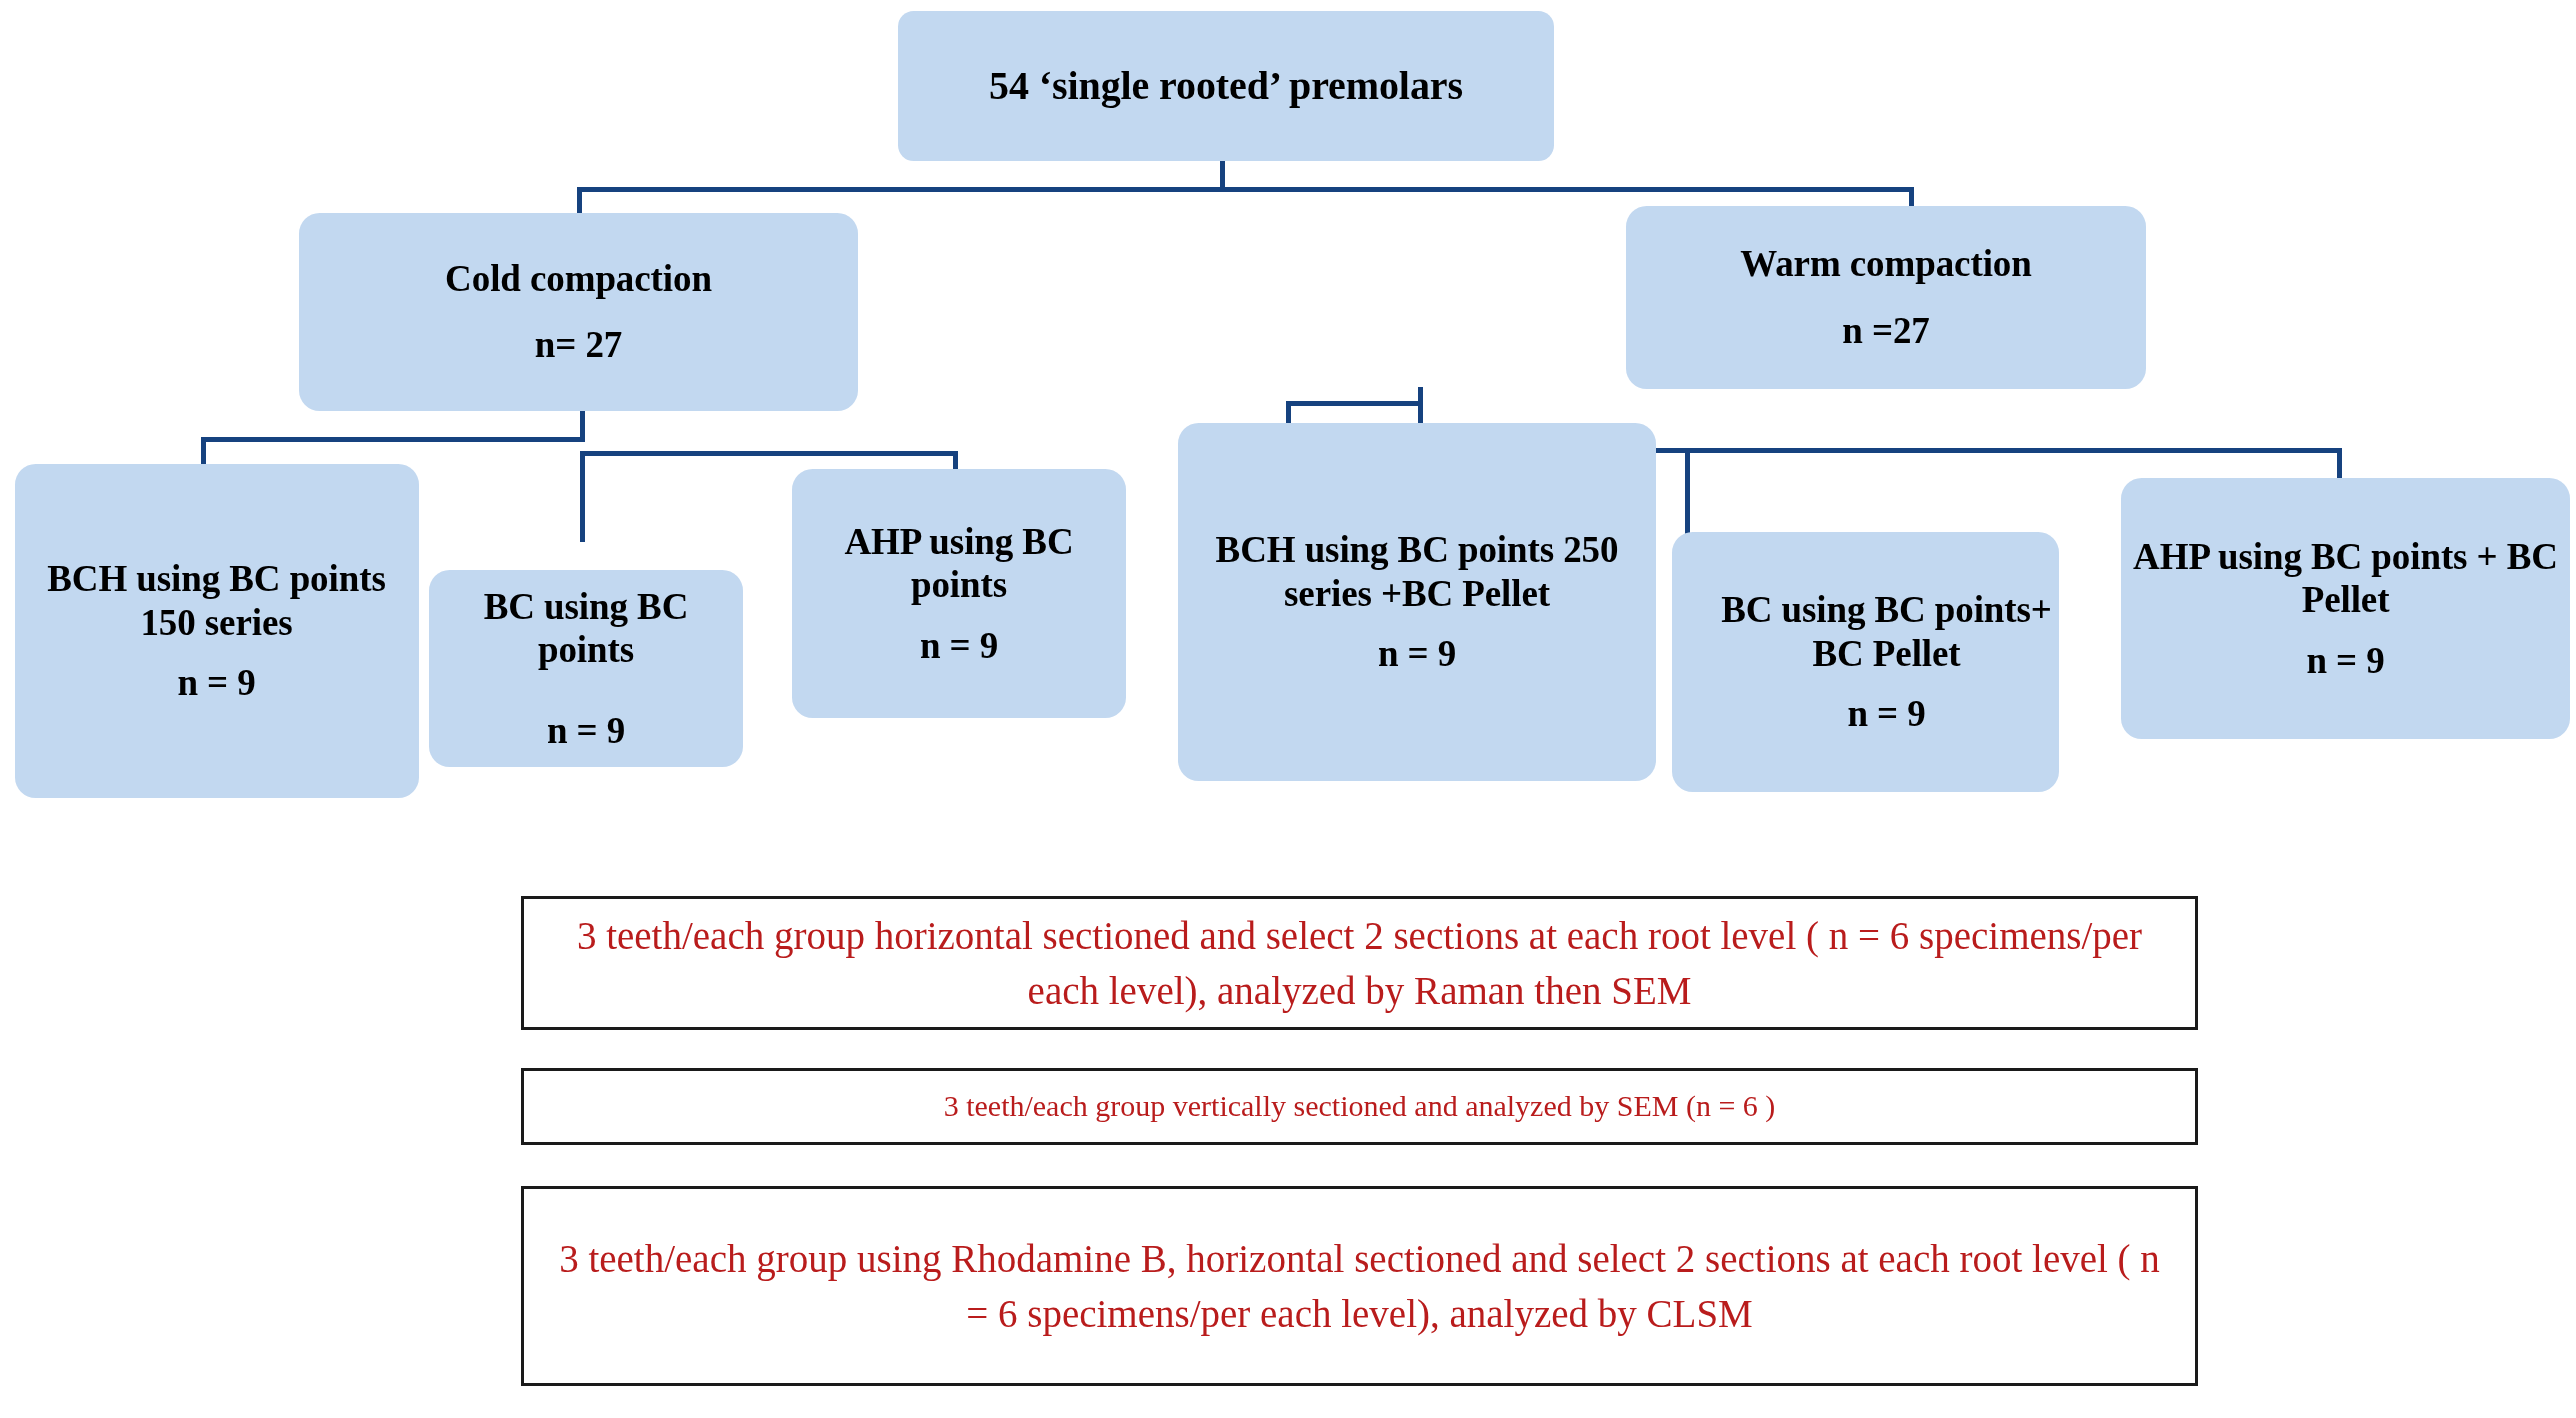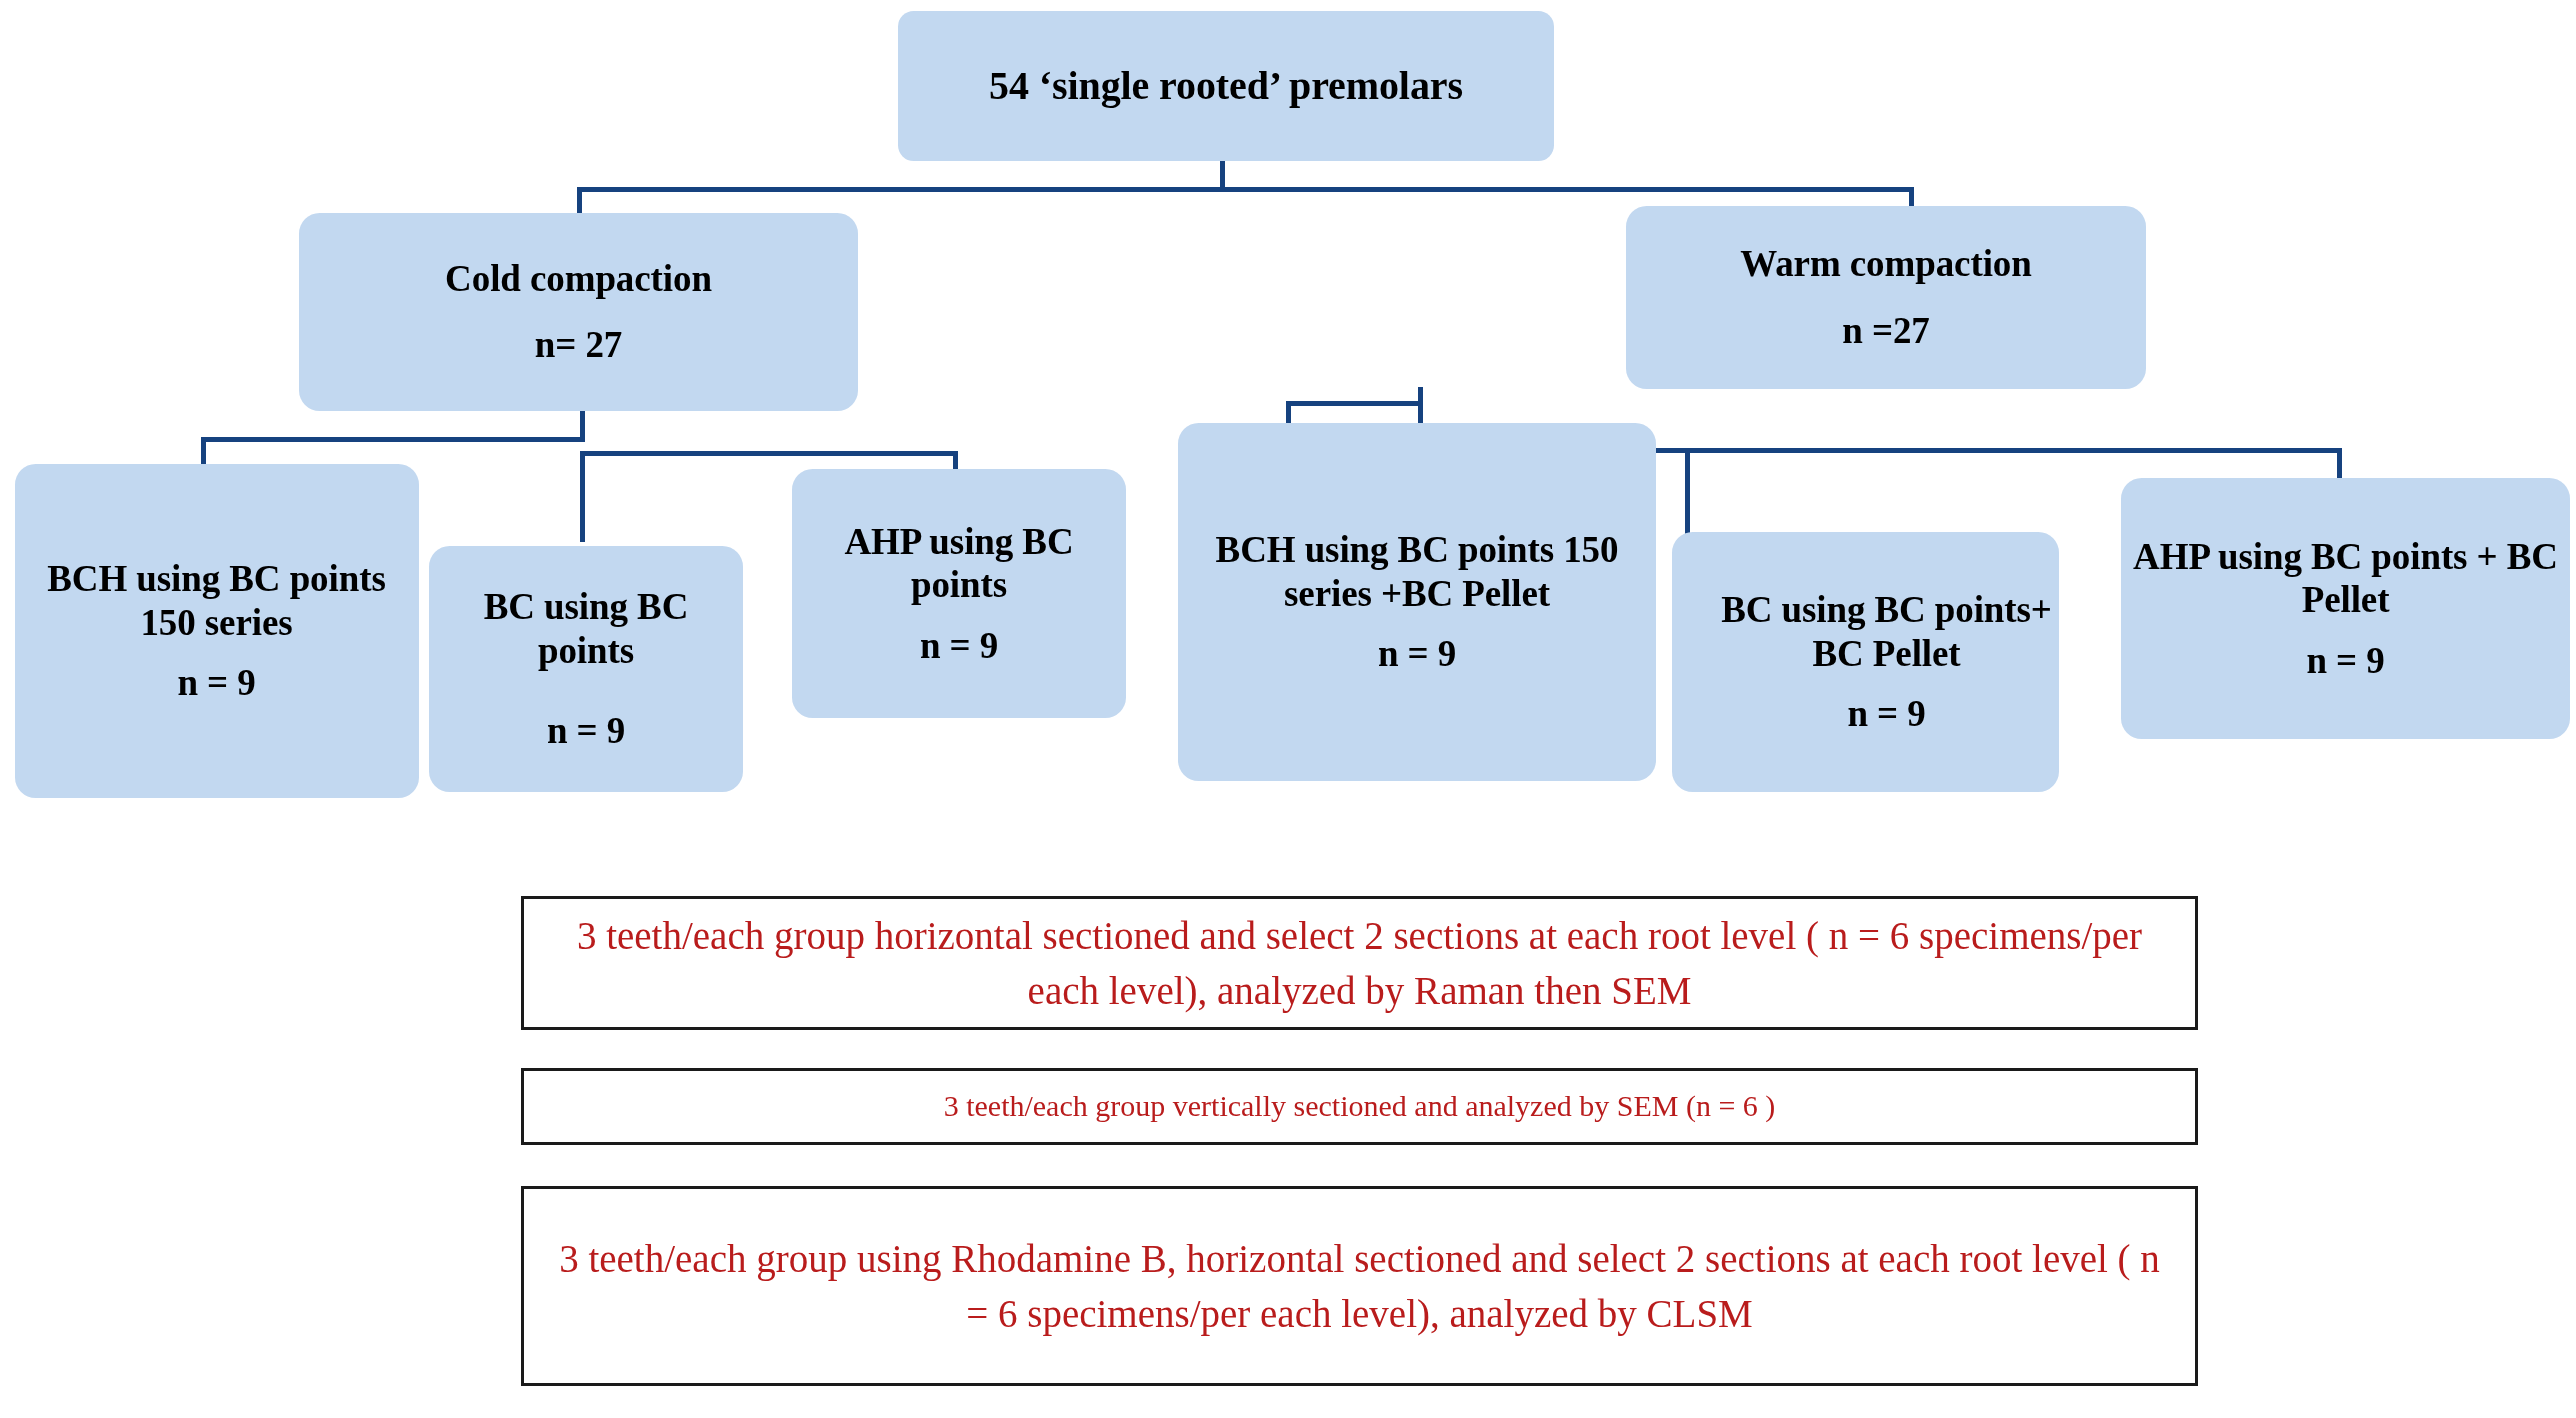--- a/index.html
+++ b/index.html
@@ -102,32 +102,32 @@
   <div class="node" style="left:1626px; top:206px; width:520px; height:183px; font-size:37px;">
     <span class="ttl">Warm compaction</span>
     <span class="nval">n =27</span>
   </div>
 
   <div class="node tight" style="left:14.5px; top:464px; width:404px; height:334px; font-size:37px;">
     <span class="ttl">BCH using BC points 150 series</span>
     <span class="nval">n = 9</span>
   </div>
 
-  <div class="node tight" style="left:429px; top:546px; width:314px; height:246px; font-size:37px;gap:20px;">
+  <div class="node tight" style="left:429px; top:570px; width:314px; height:197px; font-size:37px;gap:20px;">
     <span class="ttl">BC using BC points</span>
     <span class="nval">n = 9</span>
   </div>
 
   <div class="node tight" style="left:792px; top:469px; width:334px; height:249px; font-size:37px;">
     <span class="ttl">AHP using BC points</span>
     <span class="nval">n = 9</span>
   </div>
 
   <div class="node tight" style="left:1178px; top:423px; width:478px; height:358px; font-size:37px;">
-    <span class="ttl">BCH using BC points 150 series +BC Pellet</span>
+    <span class="ttl">BCH using BC points 250 series +BC Pellet</span>
     <span class="nval">n = 9</span>
   </div>
 
   <div class="node tight" style="left:1672px; top:532px; width:387px; height:260px; font-size:37px;padding-left:48px;">
     <span class="ttl">BC using BC points+ BC Pellet</span>
     <span class="nval">n = 9</span>
   </div>
 
   <div class="node tight" style="left:2121px; top:478px; width:449px; height:261px; font-size:37px;">
     <span class="ttl">AHP using BC points + BC Pellet</span>

